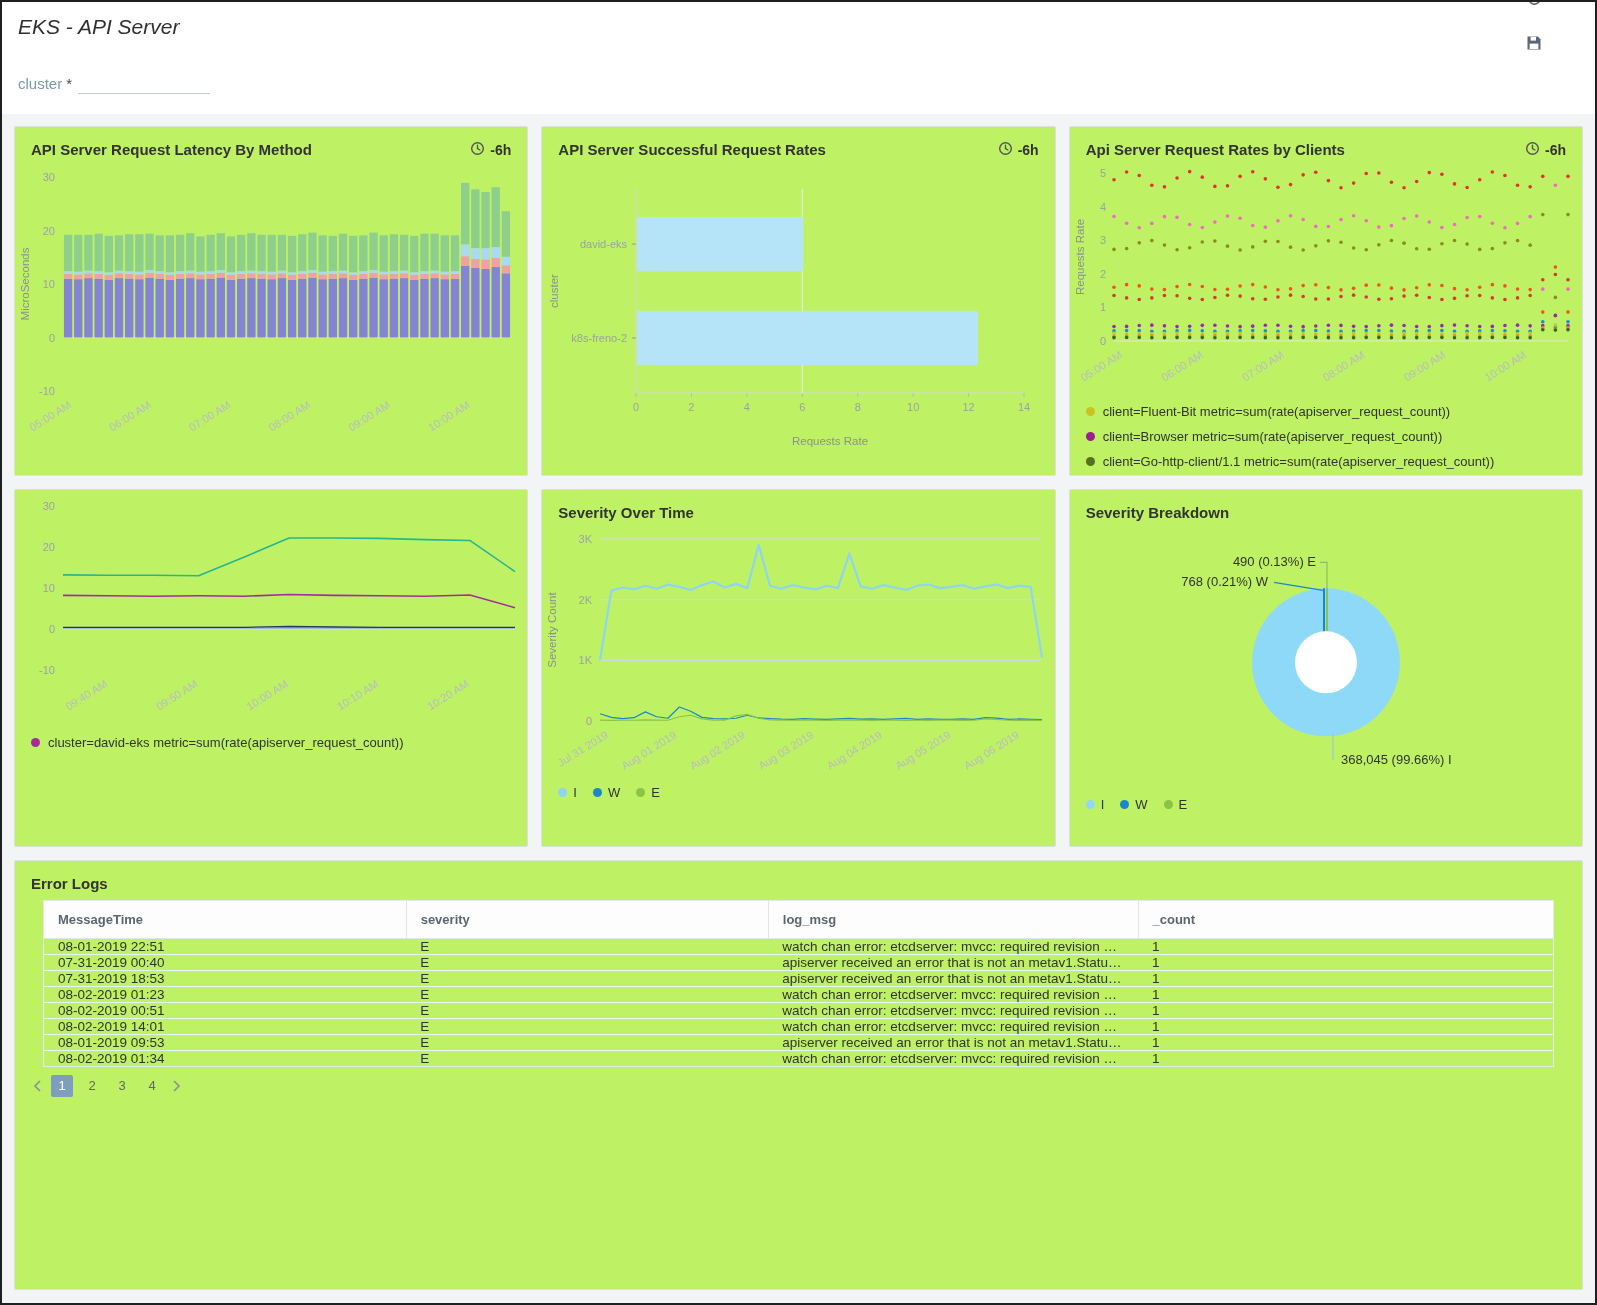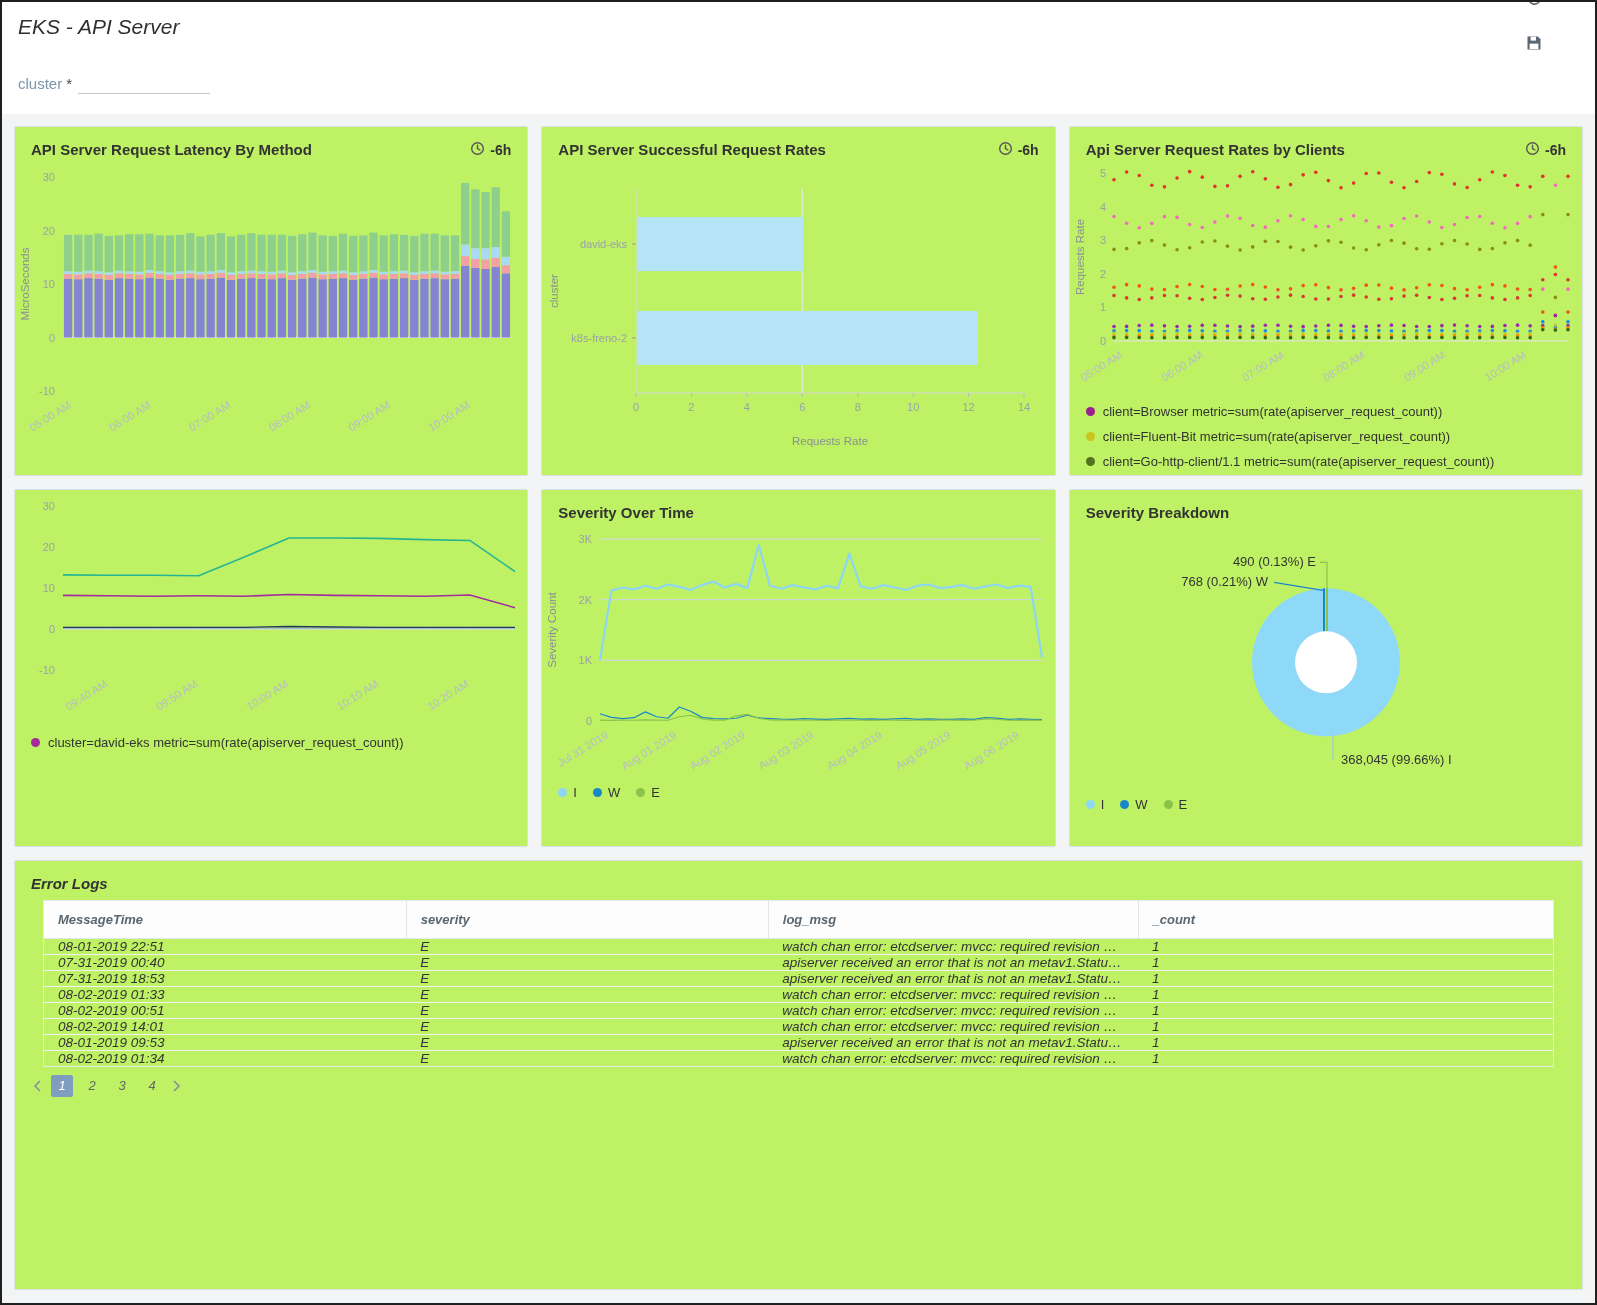--- a/index.html
+++ b/index.html
@@ -51,21 +51,21 @@
 
   
   .legend { padding:2px 16px 8px; }
   .legend.vertical .legend-item { display:flex; align-items:center; gap:8px; padding:5px 0; }
   .legend.horizontal { display:flex; gap:16px; }
   .legend.horizontal .legend-item { display:flex; align-items:center; gap:6px; padding:4px 0; }
   .legend-dot { width:9px; height:9px; border-radius:50%; flex:0 0 9px; }
   .legend-label { font-size:13px; color:#333; white-space:nowrap; }
 
   
-  .error-panel { grid-column:1 / -1; height:430px;font-style:italic; }
+  .error-panel { grid-column:1 / -1; height:430px; }
   .log-table-wrap { margin:6px 28px 0; border:1px solid #e6e9eb; }
   table.logs { width:100%; border-collapse:collapse; table-layout:fixed; }
   table.logs th { text-align:left; font-size:13px; font-weight:700; color:#5b6770;
                   padding:11px 14px; border-bottom:1px solid #e3e6e8; border-right:1px solid #e3e6e8;
                   background:#fdfdfd; }
   table.logs th:last-child { border-right:none; }
   table.logs td { font-size:13.5px; color:#333; padding:0 14px; border-bottom:1px solid #eef0f1;
                   white-space:nowrap; overflow:hidden; text-overflow:ellipsis; }
   table.logs tr:last-child td { border-bottom:none; }
 
@@ -770,26 +770,26 @@
             <circle cx="498" cy="168.744" r="1.8" fill="#33691e"></circle>
             <text x="53.08" y="196" class="xtick" text-anchor="end" transform="rotate(-32 53.08 196)">05:00 AM</text>
             <text x="133.892" y="196" class="xtick" text-anchor="end" transform="rotate(-32 133.892 196)">06:00 AM</text>
             <text x="214.704" y="196" class="xtick" text-anchor="end" transform="rotate(-32 214.704 196)">07:00 AM</text>
             <text x="295.516" y="196" class="xtick" text-anchor="end" transform="rotate(-32 295.516 196)">08:00 AM</text>
             <text x="376.328" y="196" class="xtick" text-anchor="end" transform="rotate(-32 376.328 196)">09:00 AM</text>
             <text x="457.14" y="196" class="xtick" text-anchor="end" transform="rotate(-32 457.14 196)">10:00 AM</text>
           </svg></div>
       <div class="legend vertical">
           <div class="legend-item">
+            <span class="legend-dot" style="background: rgb(201, 196, 31);"></span>
+            <span class="legend-label">client=Fluent-Bit metric=sum(rate(apiserver_request_count))</span>
+          </div>
+          <div class="legend-item">
             <span class="legend-dot" style="background: rgb(156, 31, 142);"></span>
             <span class="legend-label">client=Browser metric=sum(rate(apiserver_request_count))</span>
-          </div>
-          <div class="legend-item">
-            <span class="legend-dot" style="background: rgb(201, 196, 31);"></span>
-            <span class="legend-label">client=Fluent-Bit metric=sum(rate(apiserver_request_count))</span>
           </div>
           <div class="legend-item">
             <span class="legend-dot" style="background: rgb(85, 113, 29);"></span>
             <span class="legend-label">client=Go-http-client/1.1 metric=sum(rate(apiserver_request_count))</span>
           </div>
         </div>
     </section>
 
     <section class="panel row2">
       <div class="chart chart-svf"><svg width="512" height="238">
@@ -922,21 +922,21 @@
                 <td>apiserver received an error that is not an metav1.Status: stora...</td>
                 <td>1</td>
               </tr>
               <tr>
                 <td>07-31-2019 18:53</td>
                 <td>E</td>
                 <td>apiserver received an error that is not an metav1.Status: stora...</td>
                 <td>1</td>
               </tr>
               <tr>
-                <td>08-02-2019 01:33</td>
+                <td>08-02-2019 01:23</td>
                 <td>E</td>
                 <td>watch chan error: etcdserver: mvcc: required revision has bee...</td>
                 <td>1</td>
               </tr>
               <tr>
                 <td>08-02-2019 00:51</td>
                 <td>E</td>
                 <td>watch chan error: etcdserver: mvcc: required revision has bee...</td>
                 <td>1</td>
               </tr>

